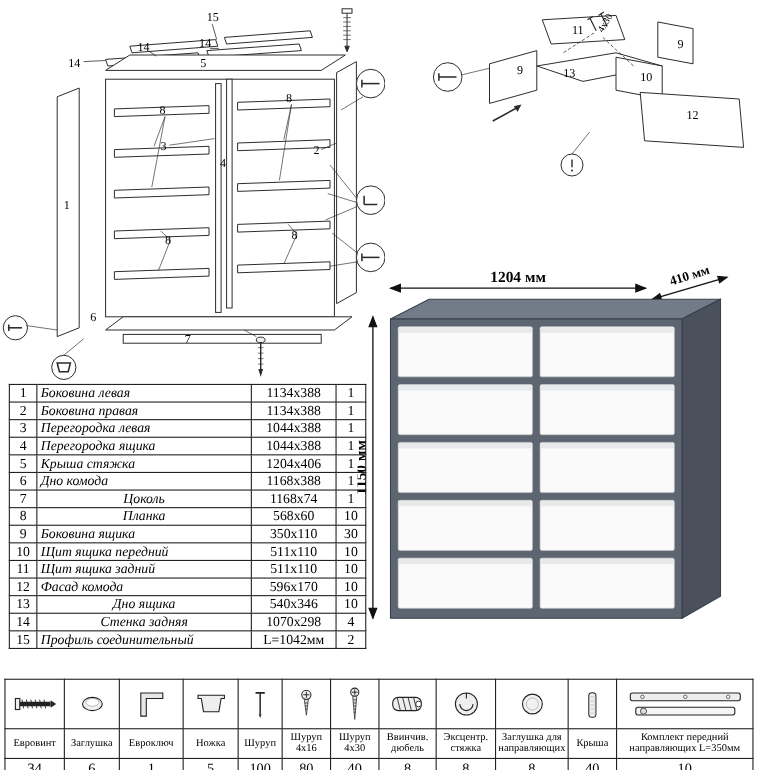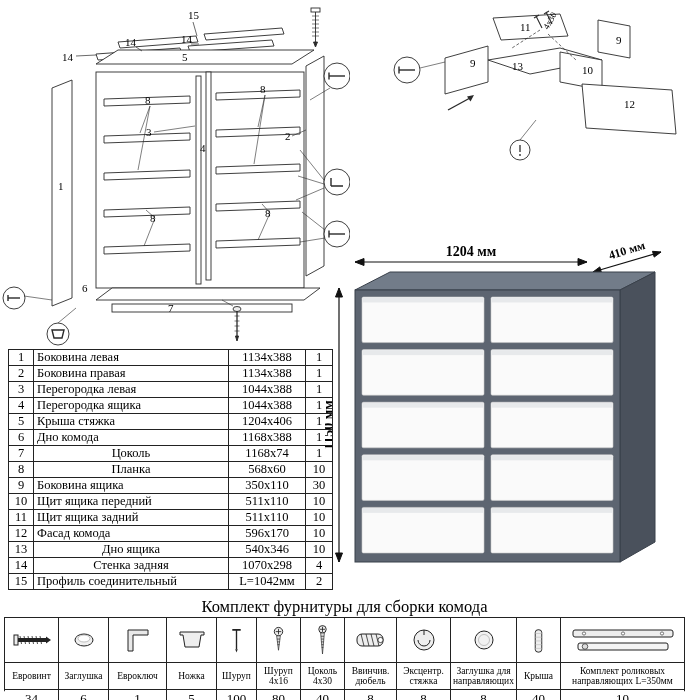--- a/index.html
+++ b/index.html
@@ -1,27 +1,27 @@
 <!DOCTYPE html>
 <html><head>
 <meta charset="utf-8">
 <style>
   html,body{margin:0;padding:0;background:#fff;}
   .page{position:relative;width:689px;height:700px;background:#fff;overflow:hidden;
-        font-family:"Liberation Serif",serif;color:#000;border-radius:22px;}
+        font-family:"Liberation Serif",serif;color:#000;}
   .abs{position:absolute;}
   svg{display:block;}
   svg text{font-family:"Liberation Serif",serif;}
 
   
   .parts-table{position:absolute;left:8px;top:349px;border-collapse:collapse;font-size:12.5px;}
   .parts-table td{border:1px solid #222;padding:0 3px;height:15px;line-height:1;white-space:nowrap;}
   .parts-table td.c{text-align:center;}
   .col-num{width:18px;}
-  .col-name{width:188px;}
+  .col-name{width:188px;font-style:italic;}
   .col-size{width:70px;}
   .col-qty{width:20px;}
 
   
   .hw-title{position:absolute;left:0;top:597px;width:689px;text-align:center;font-size:16.5px;}
   .hw-table{position:absolute;left:4px;top:617px;width:681px;border-collapse:collapse;table-layout:fixed;}
   .hw-table td{border:1px solid #222;text-align:center;vertical-align:middle;padding:1px;overflow:hidden;}
   .hw-icon-cell{height:42px;}
   .hw-name{font-size:9.5px;line-height:1.08;height:24px;}
   .hw-qty{font-size:13px;height:16px;}
@@ -301,21 +301,20 @@
         </tr>
       <tr>
           <td class="col-num c">15</td>
           <td class="col-name">Профиль соединительный</td>
           <td class="col-size c">L=1042мм</td>
           <td class="col-qty c">2</td>
         </tr>
     </tbody>
   </table>
 
-  <div class="hw-title">Комплект фурнитуры для сборки комода</div>
 
   <table class="hw-table">
     <colgroup>
       <col style="width:54px">
         <col style="width:50px">
         <col style="width:58px">
         <col style="width:50px">
       <col style="width:40px">
         <col style="width:44px">
         <col style="width:44px">
@@ -437,26 +436,26 @@
             </div>
           </td>
       </tr>
       <tr>
         <td class="hw-name">Евровинт</td>
         <td class="hw-name">Заглушка</td>
         <td class="hw-name">Евроключ</td>
         <td class="hw-name">Ножка</td>
         <td class="hw-name">Шуруп</td>
         <td class="hw-name">Шуруп 4x16</td>
-        <td class="hw-name">Цоколь 4x30</td>
+        <td class="hw-name">Шуруп 4x30</td>
         <td class="hw-name">Ввинчив. дюбель</td>
         <td class="hw-name">Эксцентр. стяжка</td>
         <td class="hw-name">Заглушка для направляющих</td>
         <td class="hw-name">Крыша</td>
-        <td class="hw-name">Комплект роликовых направляющих L=350мм</td>
+        <td class="hw-name">Комплект передний направляющих L=350мм</td>
       </tr>
       <tr>
         <td class="hw-qty">34</td>
         <td class="hw-qty">6</td>
         <td class="hw-qty">1</td>
         <td class="hw-qty">5</td>
         <td class="hw-qty">100</td>
         <td class="hw-qty">80</td>
         <td class="hw-qty">40</td>
         <td class="hw-qty">8</td>

